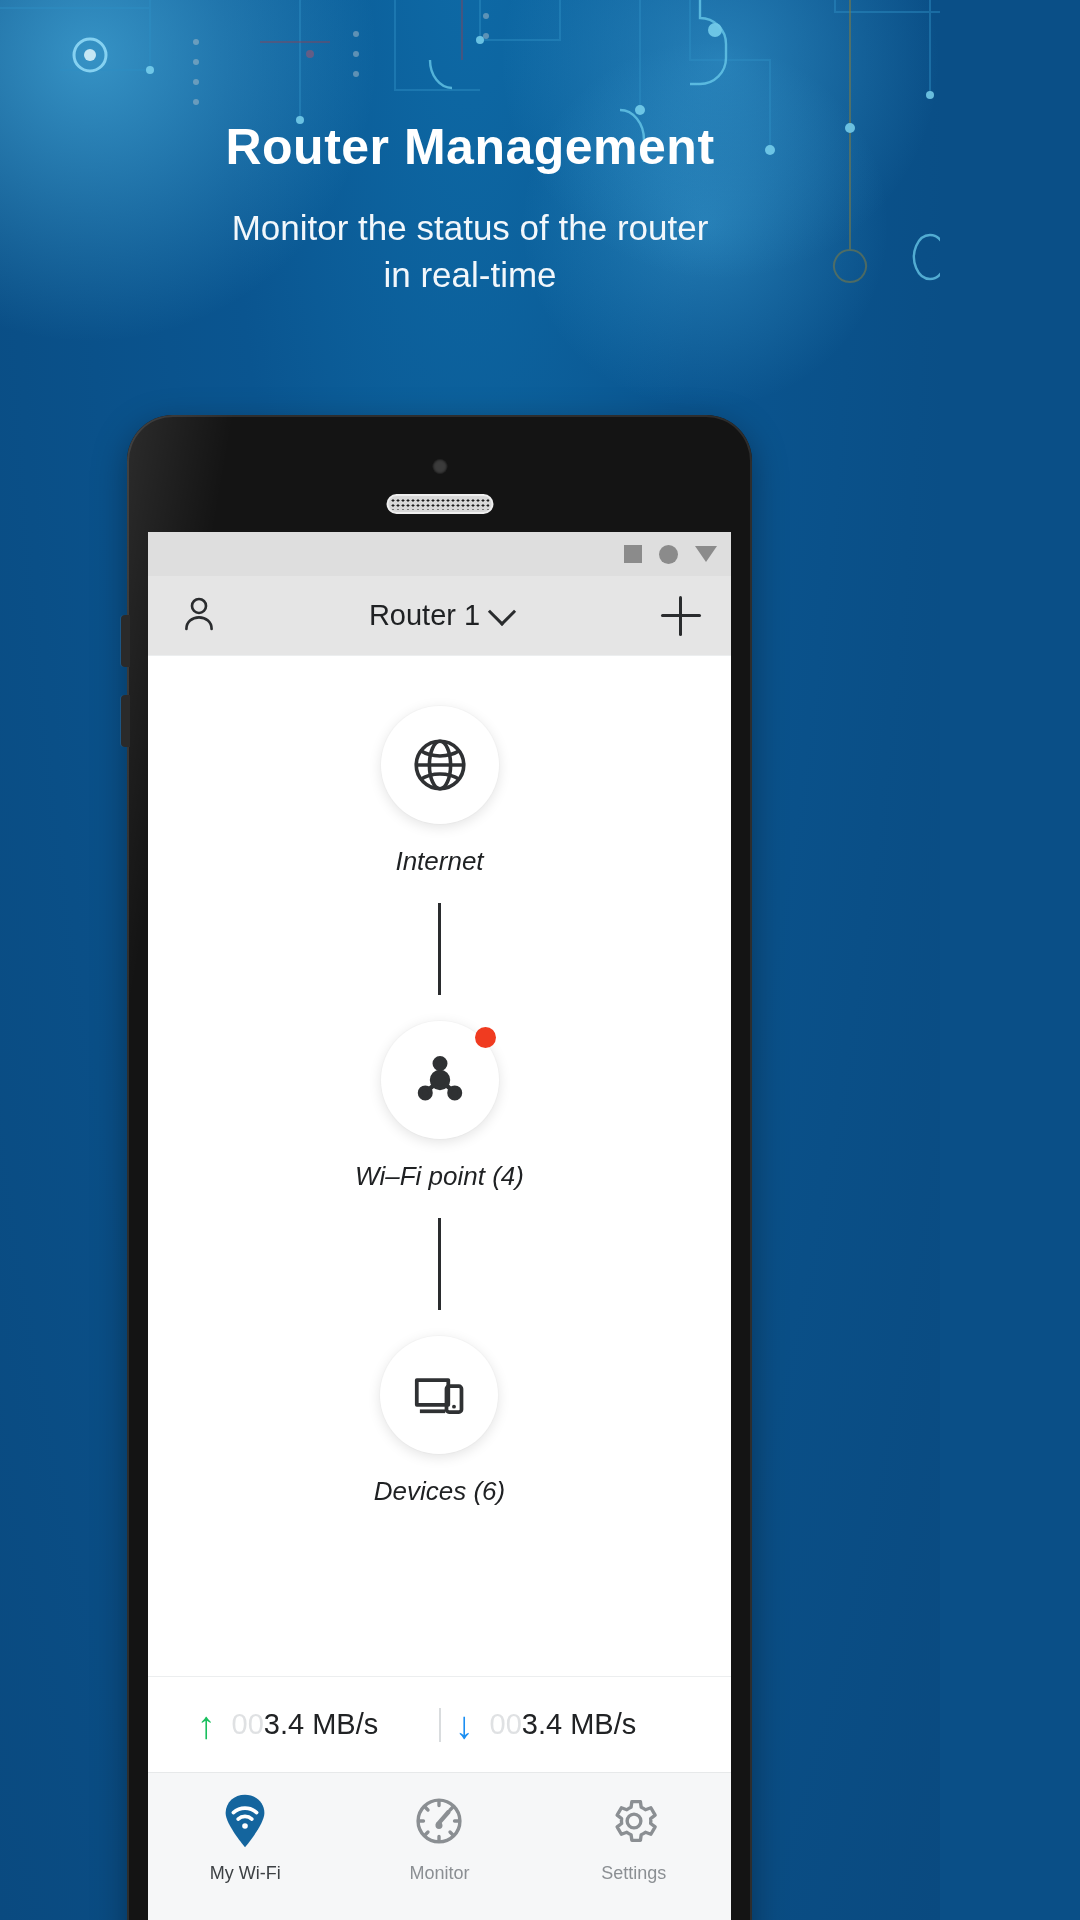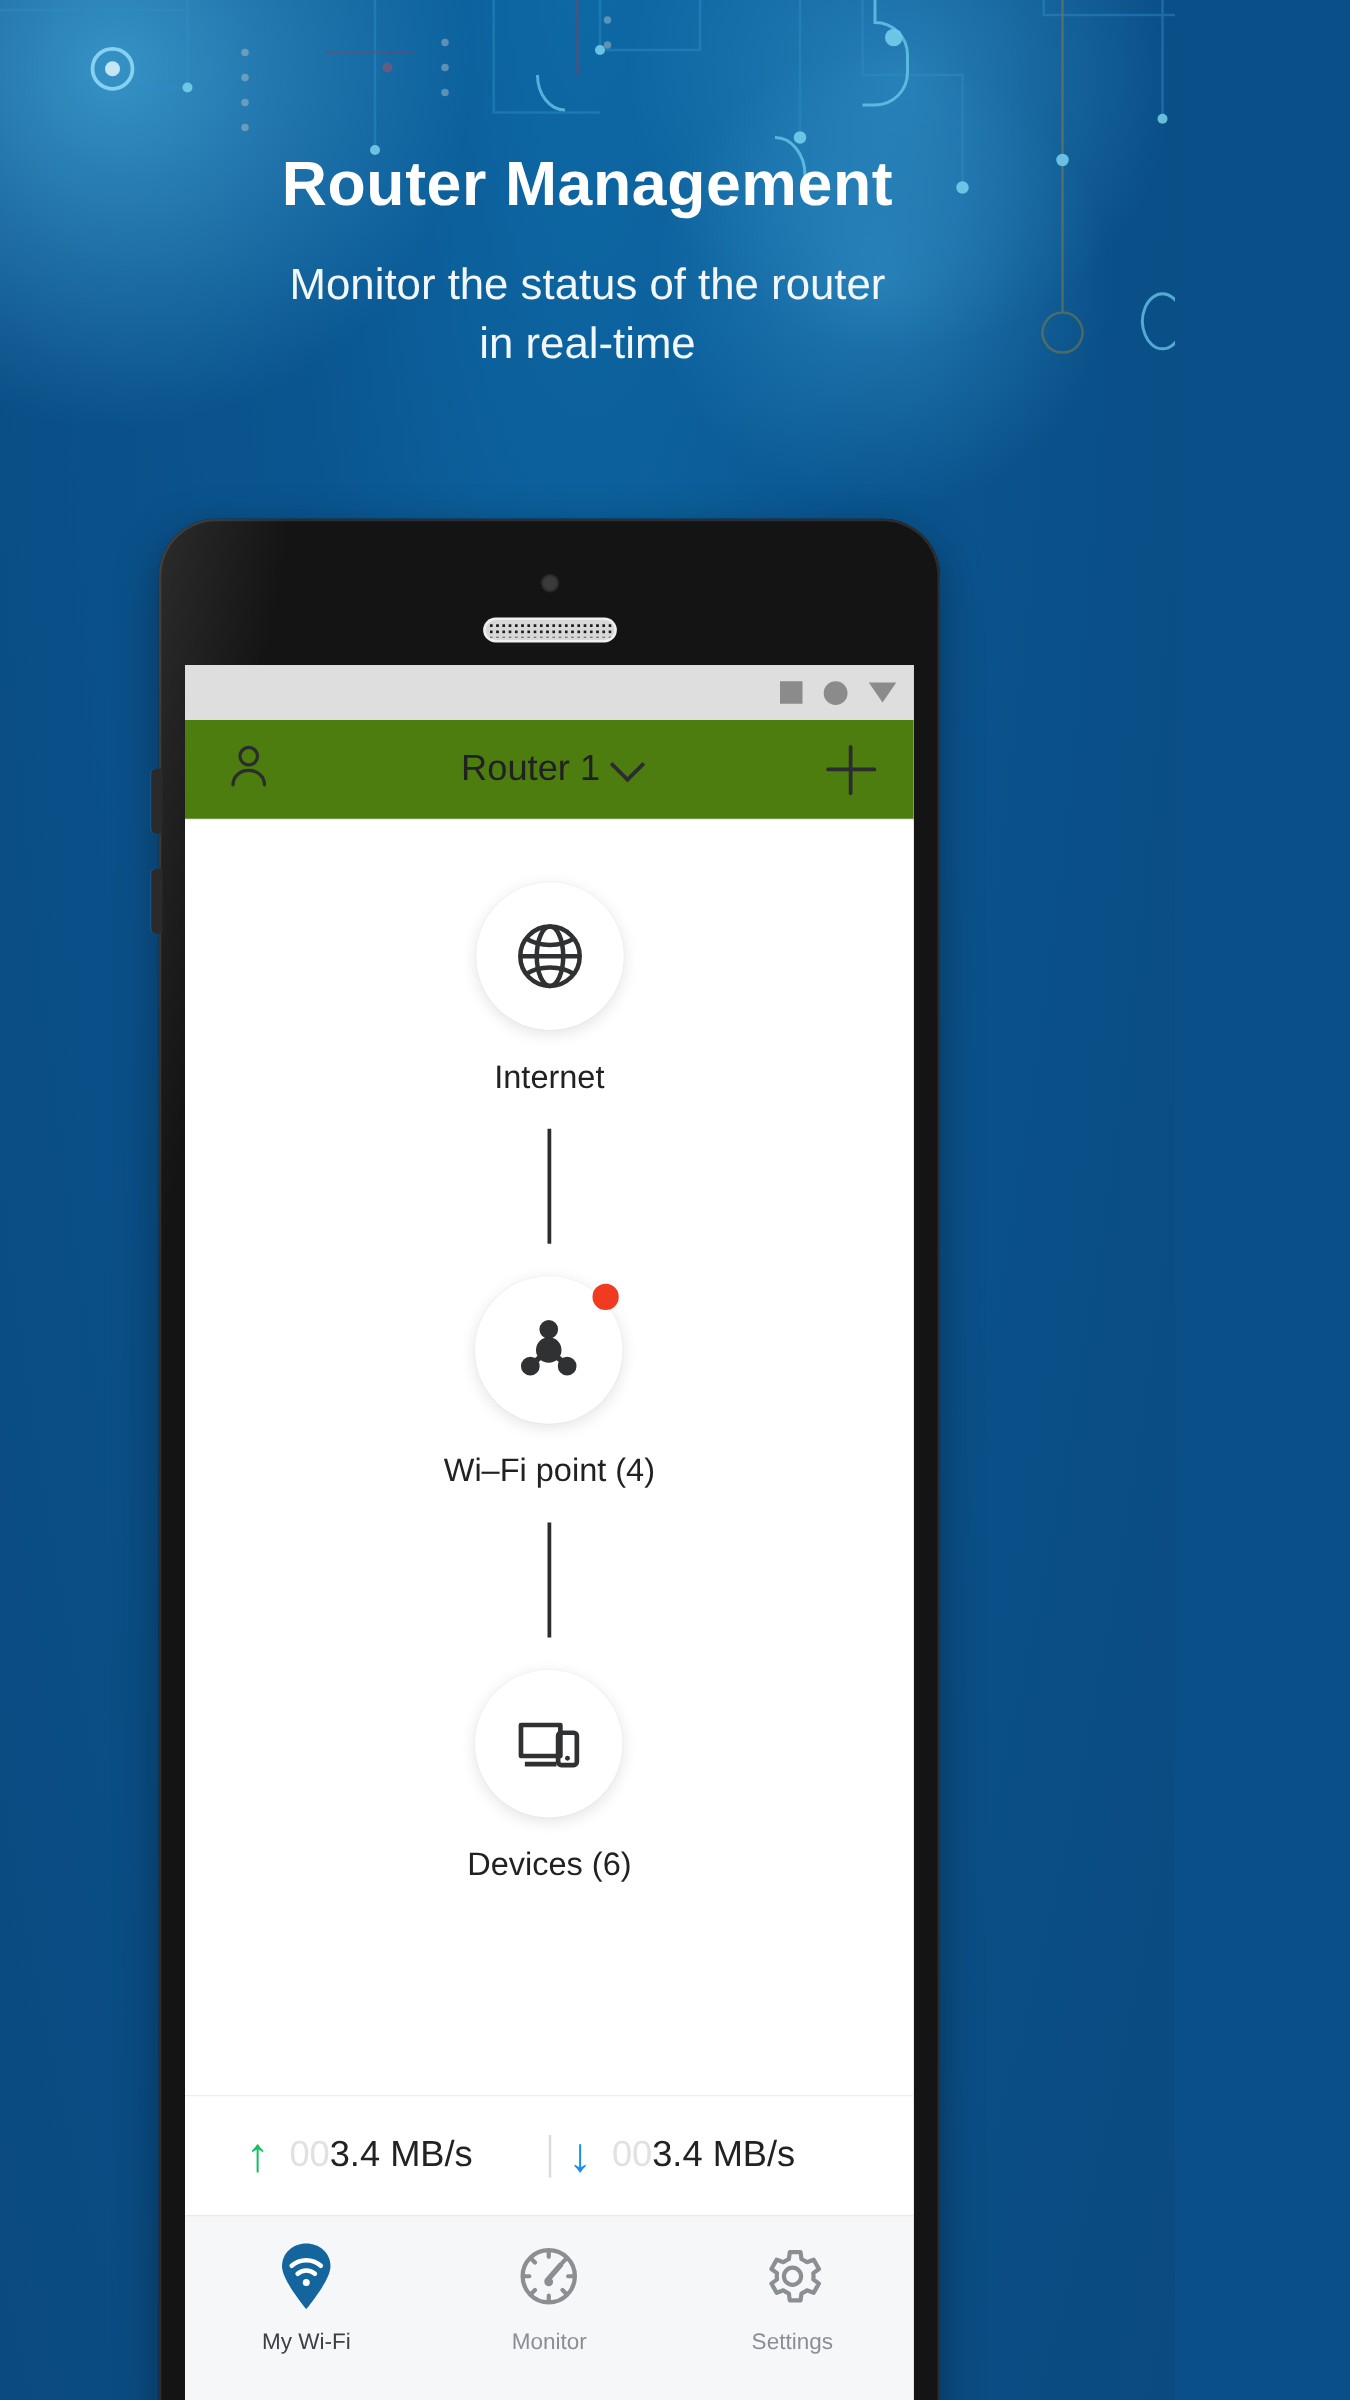--- a/index.html
+++ b/index.html
@@ -74,35 +74,35 @@
   .statusbar { height:44px; background:#dedede; position:relative; }
   .sysicons { position:absolute; right:14px; top:0; height:44px;
               display:flex; align-items:center; gap:17px; }
   .si-square { width:18px; height:18px; background:#8b8b8b; }
   .si-circle { width:19px; height:19px; border-radius:50%; background:#8b8b8b; }
   .si-tri { width:0; height:0; border-left:11px solid transparent;
             border-right:11px solid transparent; border-top:16px solid #8b8b8b; }
 
   
   .appbar { height:80px; display:flex; align-items:center; justify-content:space-between;
-            padding:0 30px; border-bottom:1px solid #eceeef; background:#4d7c0f; }
+            padding:0 30px; border-bottom:1px solid #eceeef; background:#e5e5e5; }
   .appbar-title { display:flex; align-items:center; gap:12px;
                   font-size:29px; color:#1f2123; font-weight:400; }
   .chev { width:20px; height:20px; border-right:3px solid #2a2c2e;
           border-bottom:3px solid #2a2c2e; transform:rotate(45deg) translate(-3px,-3px); }
   .plusbtn { position:relative; width:40px; height:40px; }
   .plusbtn::before, .plusbtn::after {
     content:""; position:absolute; background:#2a2c2e; border-radius:2px; }
   .plusbtn::before { left:0; top:18px; width:40px; height:3.5px; }
   .plusbtn::after { top:0; left:18px; height:40px; width:3.5px; }
 
   
   .diagram { height:1020px; display:flex; flex-direction:column;
              align-items:center; padding-top:50px; background:#fff; }
-  .node { display:flex; flex-direction:column; align-items:center; }
+  .node { display:flex; flex-direction:column; align-items:center;font-style:italic; }
   .bubble { position:relative; width:118px; height:118px; border-radius:50%;
             background:#fff; box-shadow:0 3px 13px rgba(0,0,0,.115), 0 0 0 1px rgba(0,0,0,.015);
             display:flex; align-items:center; justify-content:center; }
   .nodelabel { margin-top:22px; font-size:26px; color:#1f2123; }
   .link { width:3px; background:#2a2c2e; }
   .link-1 { height:92px; margin-top:26px; margin-bottom:26px; }
   .link-2 { height:92px; margin-top:26px; margin-bottom:26px; }
   .badge { position:absolute; top:6px; right:3px; width:21px; height:21px;
            border-radius:50%; background:#f03b20; }
 

